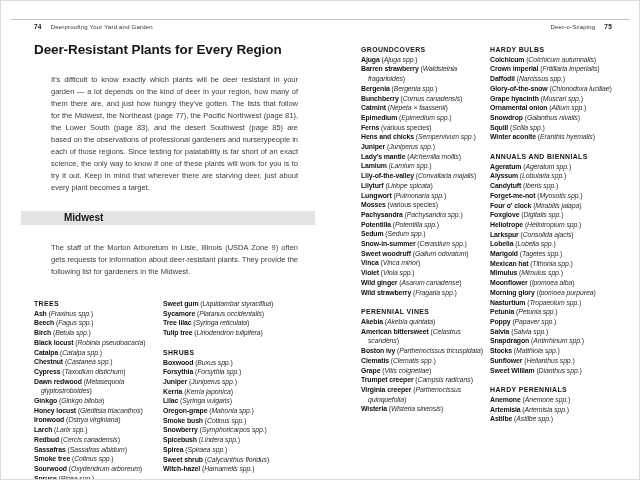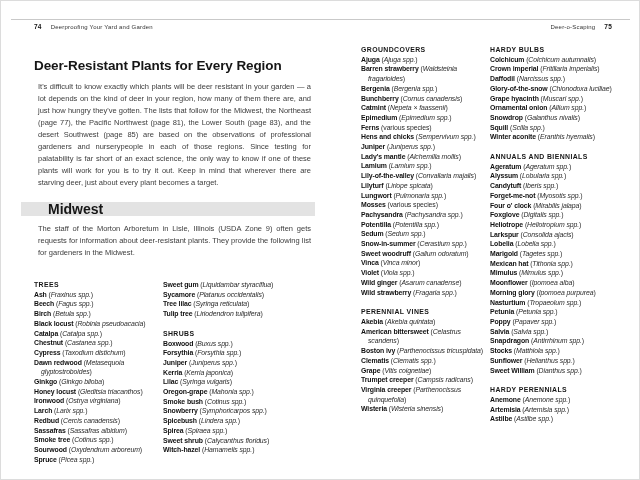--- a/index.html
+++ b/index.html
@@ -9,26 +9,26 @@
     font-family:"Liberation Sans",sans-serif;color:#2e2e2e;
     overflow:hidden;
   }
   .top-rule{position:absolute;left:10px;right:9px;top:18px;border-top:1px solid var(--rule,#c9c9c9);}
   .rh-left{position:absolute;left:33px;top:22px;font-size:6px;color:#333;letter-spacing:.2px;}
   .rh-left b{margin-right:9px;font-size:6.5px;color:#111;}
   .rh-right{position:absolute;right:27px;top:22px;font-size:6px;color:#333;letter-spacing:.2px;}
   .rh-right b{margin-left:9px;font-size:6.5px;color:#111;}
 
   .left-page{position:absolute;left:33px;top:41px;width:281px;}
-  .page-title{margin:16px 0 8px 0;font-size:13.5px;font-weight:bold;color:#161616;letter-spacing:-.1px;}
-  .body-text{margin:4px;font-size:7.5px;line-height:12px;text-align:justify;color:#3c3c3c;}
+  .page-title{margin:0 0 8px 0;font-size:13.5px;font-weight:bold;color:#161616;letter-spacing:-.1px;}
+  .body-text{margin:17px;font-size:7.5px;line-height:12px;text-align:justify;color:#3c3c3c;}
   .section-bar{
-    margin:13px 0 7px -13px;height:14px;line-height:14px;padding-left:27px;
+    margin:13px 0 7px -13px;height:14px;line-height:14px;padding-left:43px;
     background:var(--section-bar-bg,#e3e3e3);
-    font-weight:bold;font-size:14px;color:#161616;
+    font-weight:bold;font-size:10px;color:#161616;
   }
   .plant-lists{display:flex;margin-top:21px;}
   .plant-lists .col-a{width:129px;flex:0 0 129px;}
   .plant-lists .col-b{width:152px;flex:0 0 152px;}
 
   .right-page{position:absolute;left:360px;top:44px;display:flex;}
   .right-page .col-a{width:129px;flex:0 0 129px;}
   .right-page .col-b{width:126px;flex:0 0 126px;}
 
   .list-heading{font-weight:bold;font-size:6.9px;line-height:9.7px;letter-spacing:.4px;color:#161616;}

